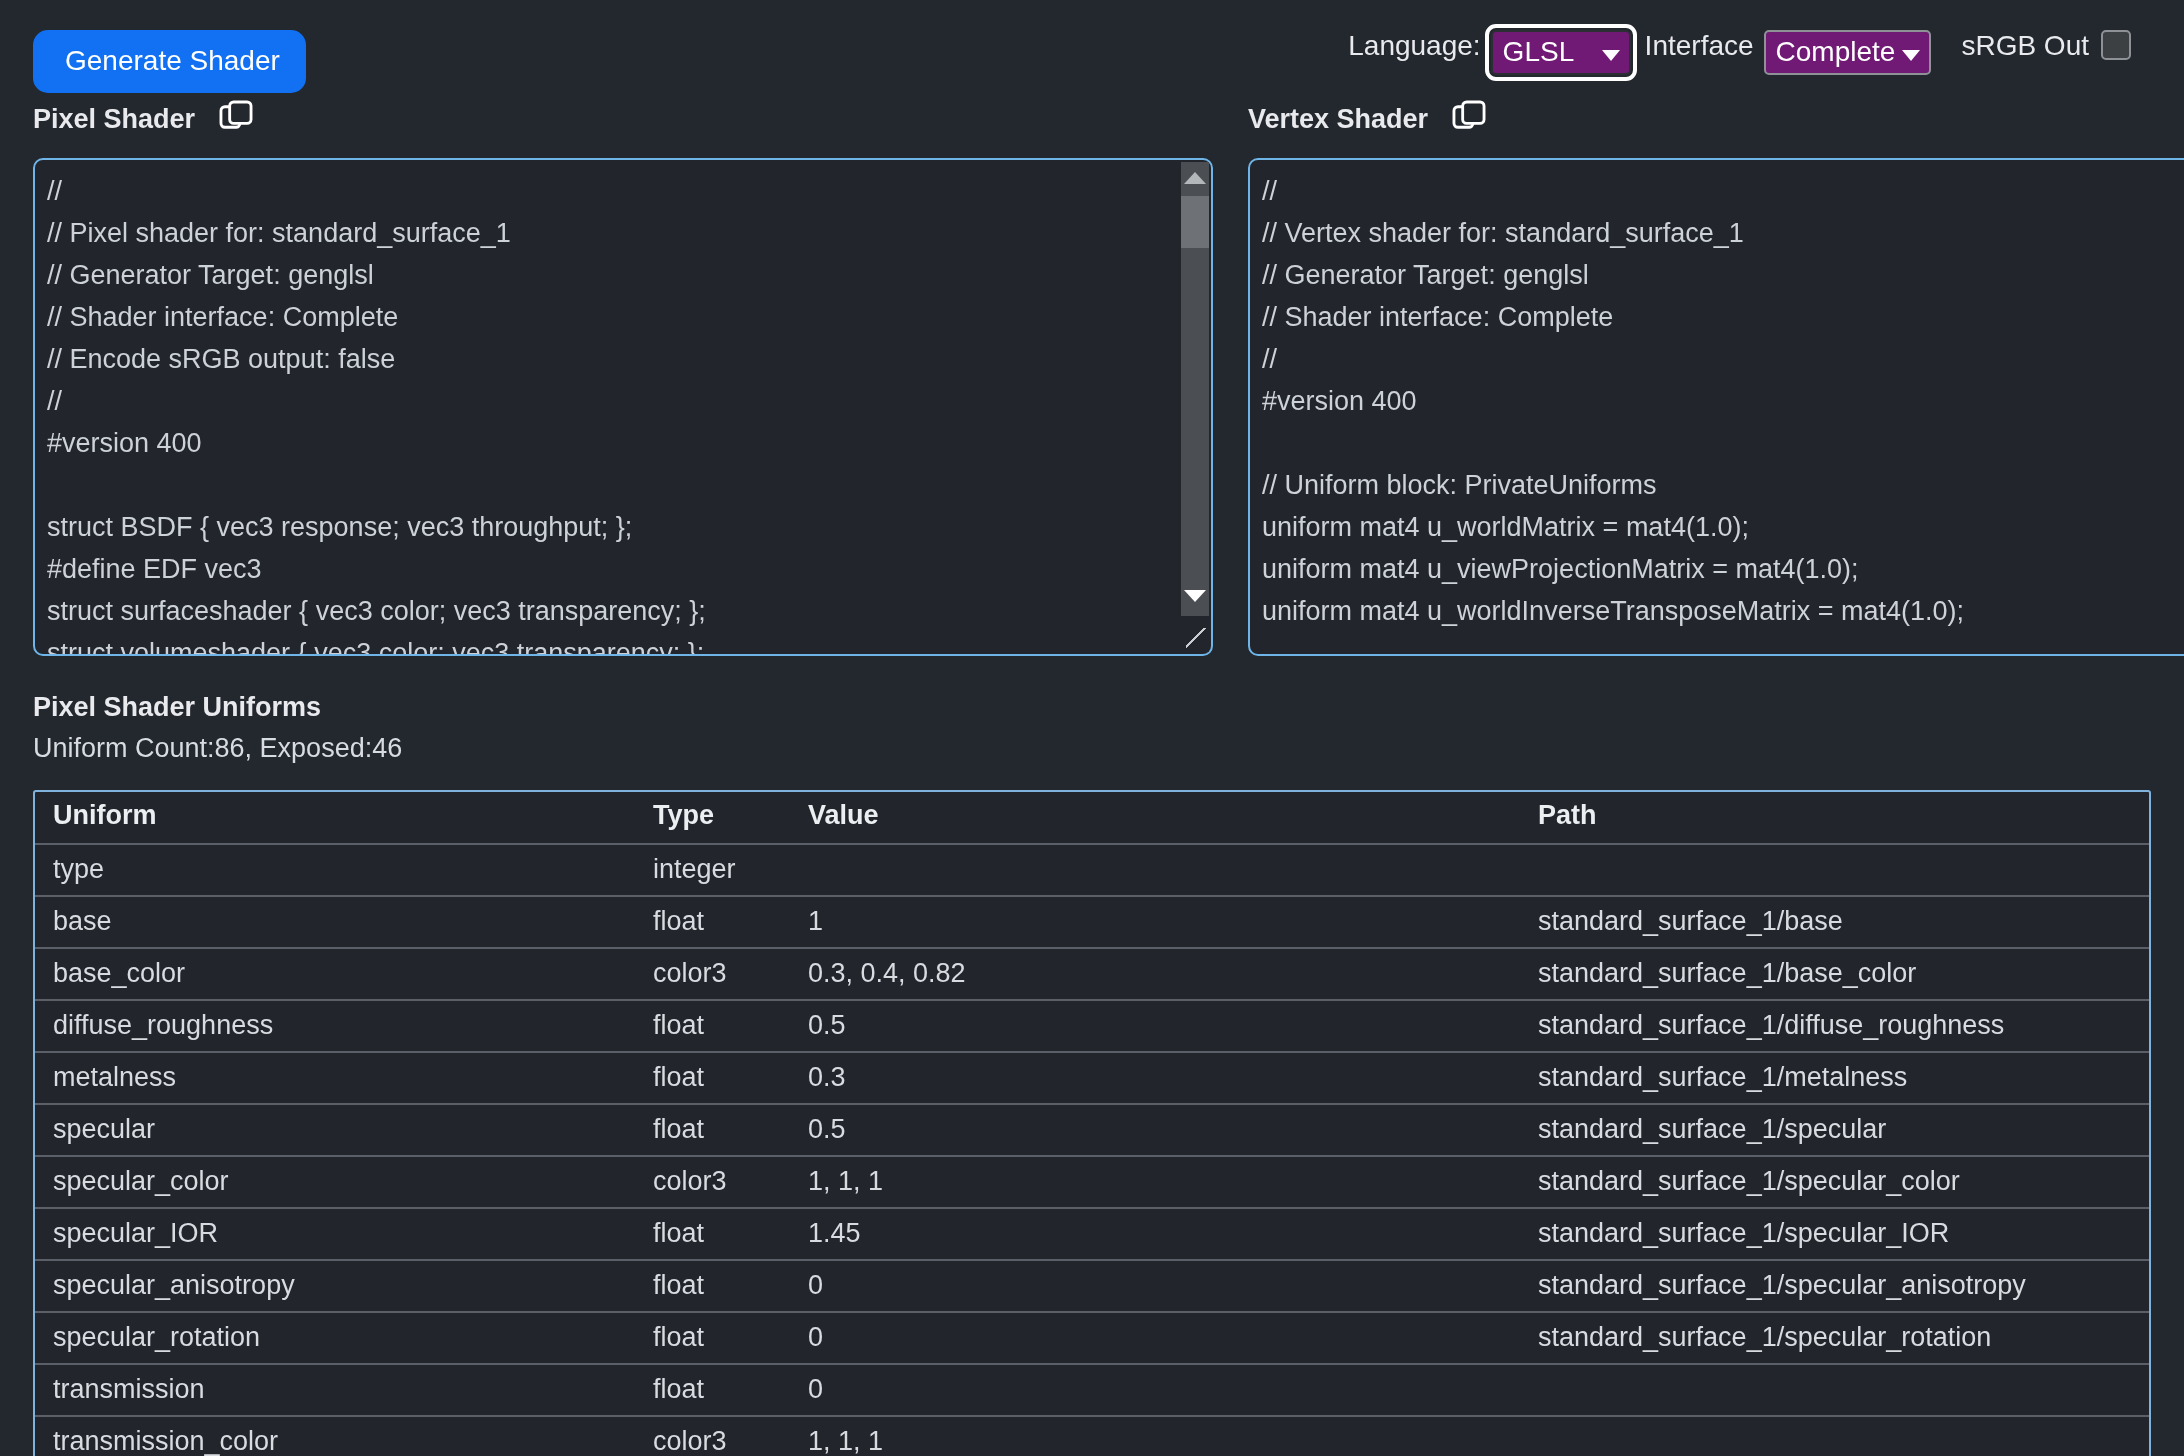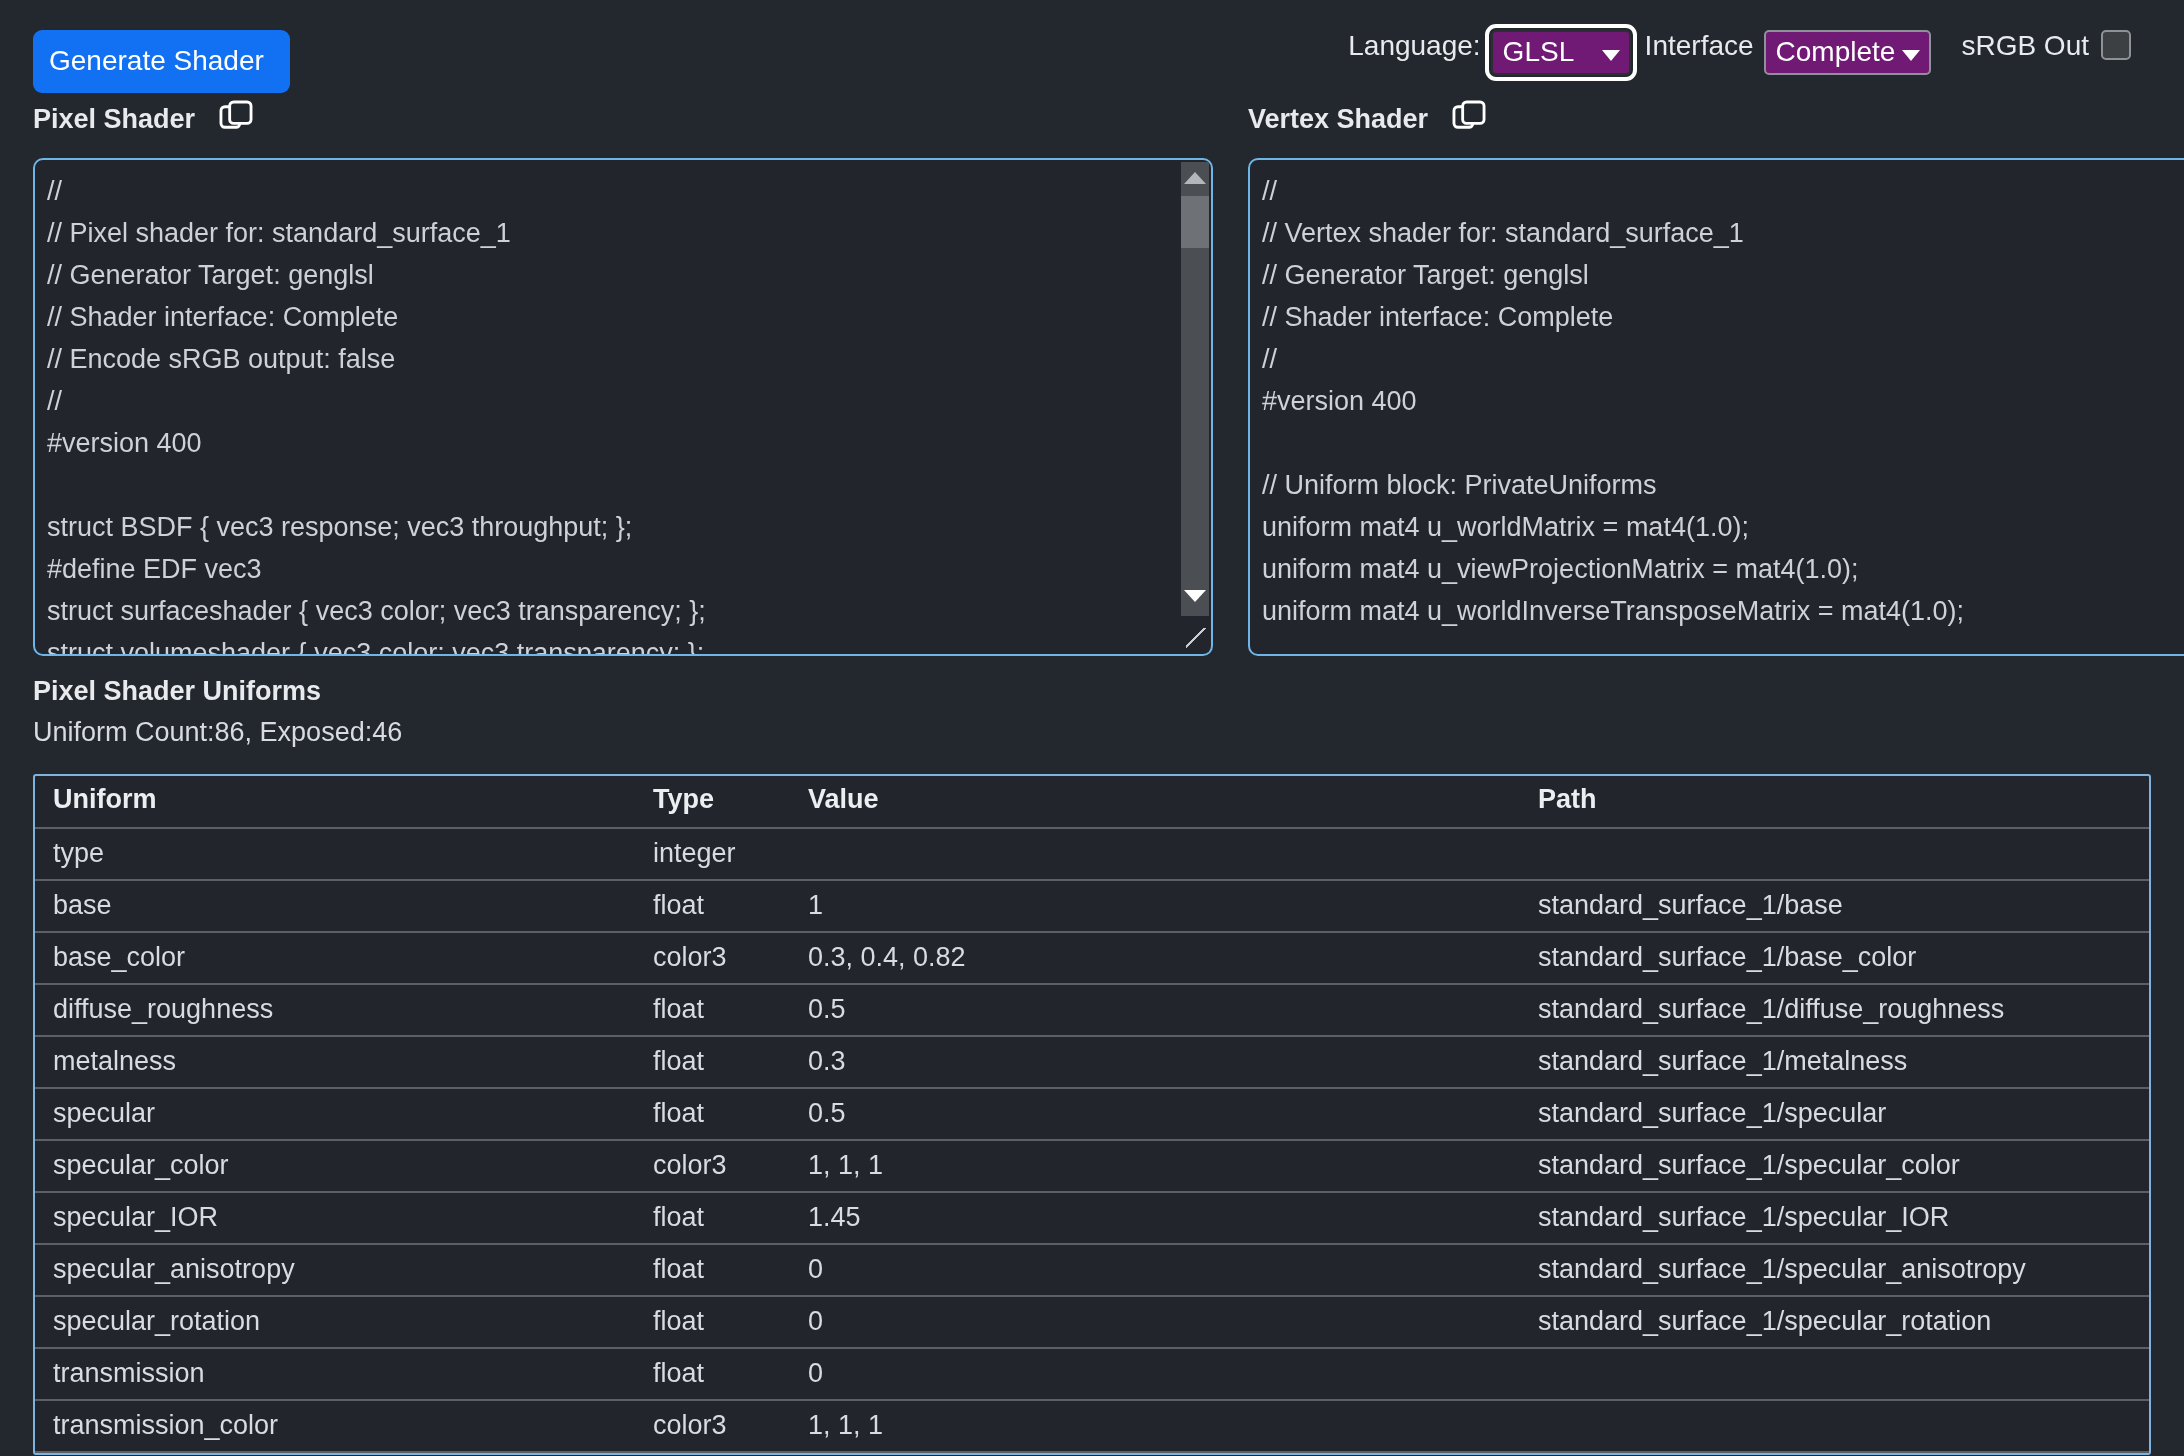--- a/index.html
+++ b/index.html
@@ -16,24 +16,24 @@
   
   .topbar {
     position: relative;
     height: 96px;
   }
   .gen-btn {
     position: absolute; left: 0; top: 30px;
     background: #1271f3;
     color: #ffffff;
     border: none;
-    border-radius: 9px;
+    border-radius: 15px;
     font-size: 28px;
     font-family: "Liberation Sans", sans-serif;
-    padding: 17px 26px 18px 16px;
+    padding: 17px 26px 18px 32px;
     cursor: pointer;
     line-height: 1;
   }
   .opts {
     position: absolute; right: 20px; top: 30px;
     display: flex; align-items: flex-start;
     gap: 0;
     font-size: 28px;
     color: #e8eaed;
     white-space: nowrap;
@@ -152,21 +152,21 @@
   }
   .resize-grip:after {
     content: "";
     position: absolute; right: 3px; bottom: 4px;
     width: 20px; height: 20px;
     background:
       linear-gradient(135deg, transparent 44%, #c9ccd0 44%, #c9ccd0 52%, transparent 52%);
   }
 
   
-  .uniforms-head { margin-top: 20px; }
+  .uniforms-head { margin-top: 36px; }
   .uniforms-title { font-size: 27px; font-weight: bold; color: #e8eaed; }
   .uniforms-count { font-size: 27px; color: #d8dce1; margin-top: 10px; }
 
   .table-wrap {
     margin-top: 26px;
     border: 2px solid #7fb3de;
     border-radius: 3px;
     overflow: hidden;
     background: #22262c;
   }

